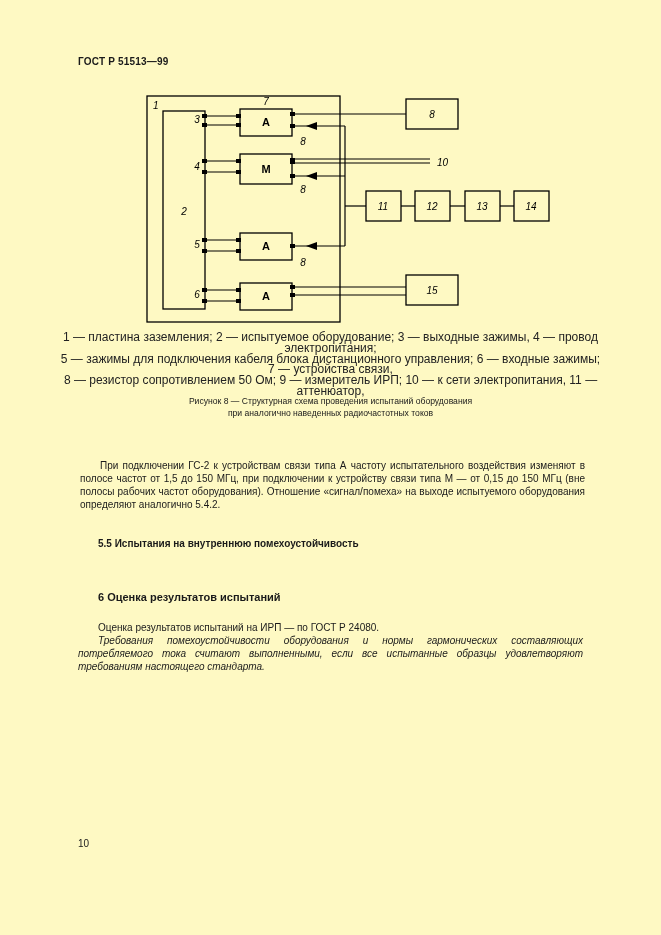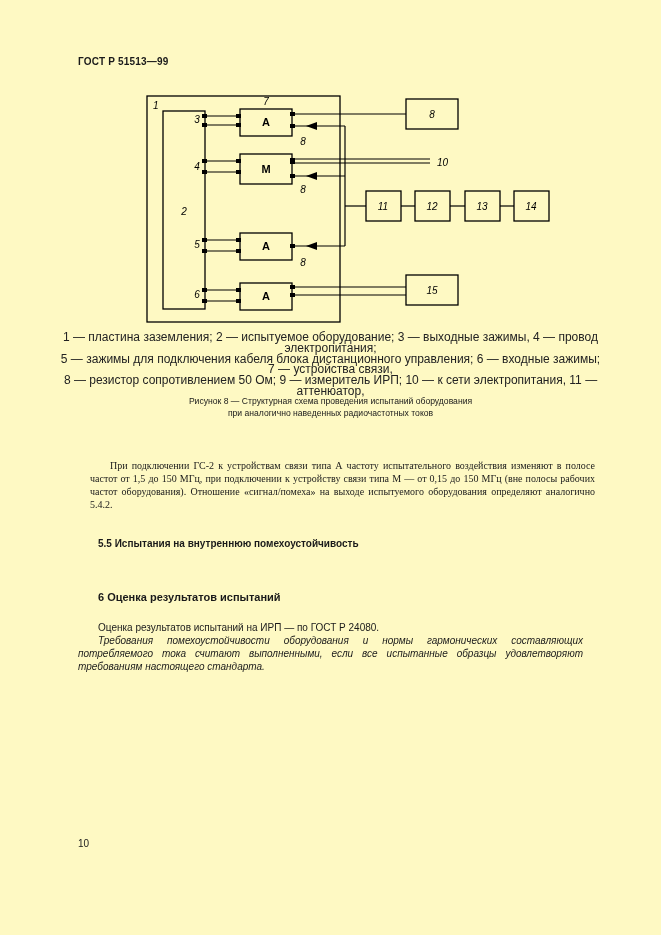--- a/index.html
+++ b/index.html
@@ -7,21 +7,21 @@
     position:relative; width:661px; height:935px; margin:0 auto;
     background:#fef9c3; font-family:"Liberation Sans", sans-serif; color:#1a1a1a;
     overflow:hidden;
   }
   .doc-header { position:absolute; left:78px; top:56px; font-size:10px; font-weight:bold; letter-spacing:0.2px; }
   .figure-svg { position:absolute; left:0; top:90px; }
   .legend { position:absolute; left:58px; top:332px; width:545px; text-align:center; font-size:12px; line-height:10.8px; color:#222; }
   .fig-caption { position:absolute; left:78px; top:396px; width:505px; text-align:center; font-size:8.6px; line-height:11.6px; }
   .note { position:absolute; left:78px; top:431px; width:505px; font-size:8.6px; line-height:11.6px; text-align:justify; text-indent:20px; margin:0; }
   .body-block { position:absolute; font-size:10px; line-height:13px; margin:0; }
-  .p1 { left:90px; top:459px; width:505px; text-align:justify; text-indent:20px;font-family:Liberation Serif, serif; }
+  .p1 { left:80px; top:459px; width:505px; text-align:justify; text-indent:20px; }
   .h55 { left:98px; top:537px; font-weight:bold; }
   .p2 { left:98px; top:562px; }
   .h6 { left:98px; top:591px; font-weight:bold; font-size:11px; }
   .p3 { left:98px; top:621px; }
   .p4 { left:78px; top:634px; width:505px; text-align:justify; text-indent:20px;font-style:italic; }
   .page-num { position:absolute; left:78px; top:838px; font-size:10px; }
   .fig-callout { font-family:"Liberation Sans", sans-serif; font-size:10px; font-style:italic; fill:#000; }
   .fig-letter { font-family:"Liberation Sans", sans-serif; font-size:11px; font-weight:bold; fill:#000; }
 </style>
 </head>

